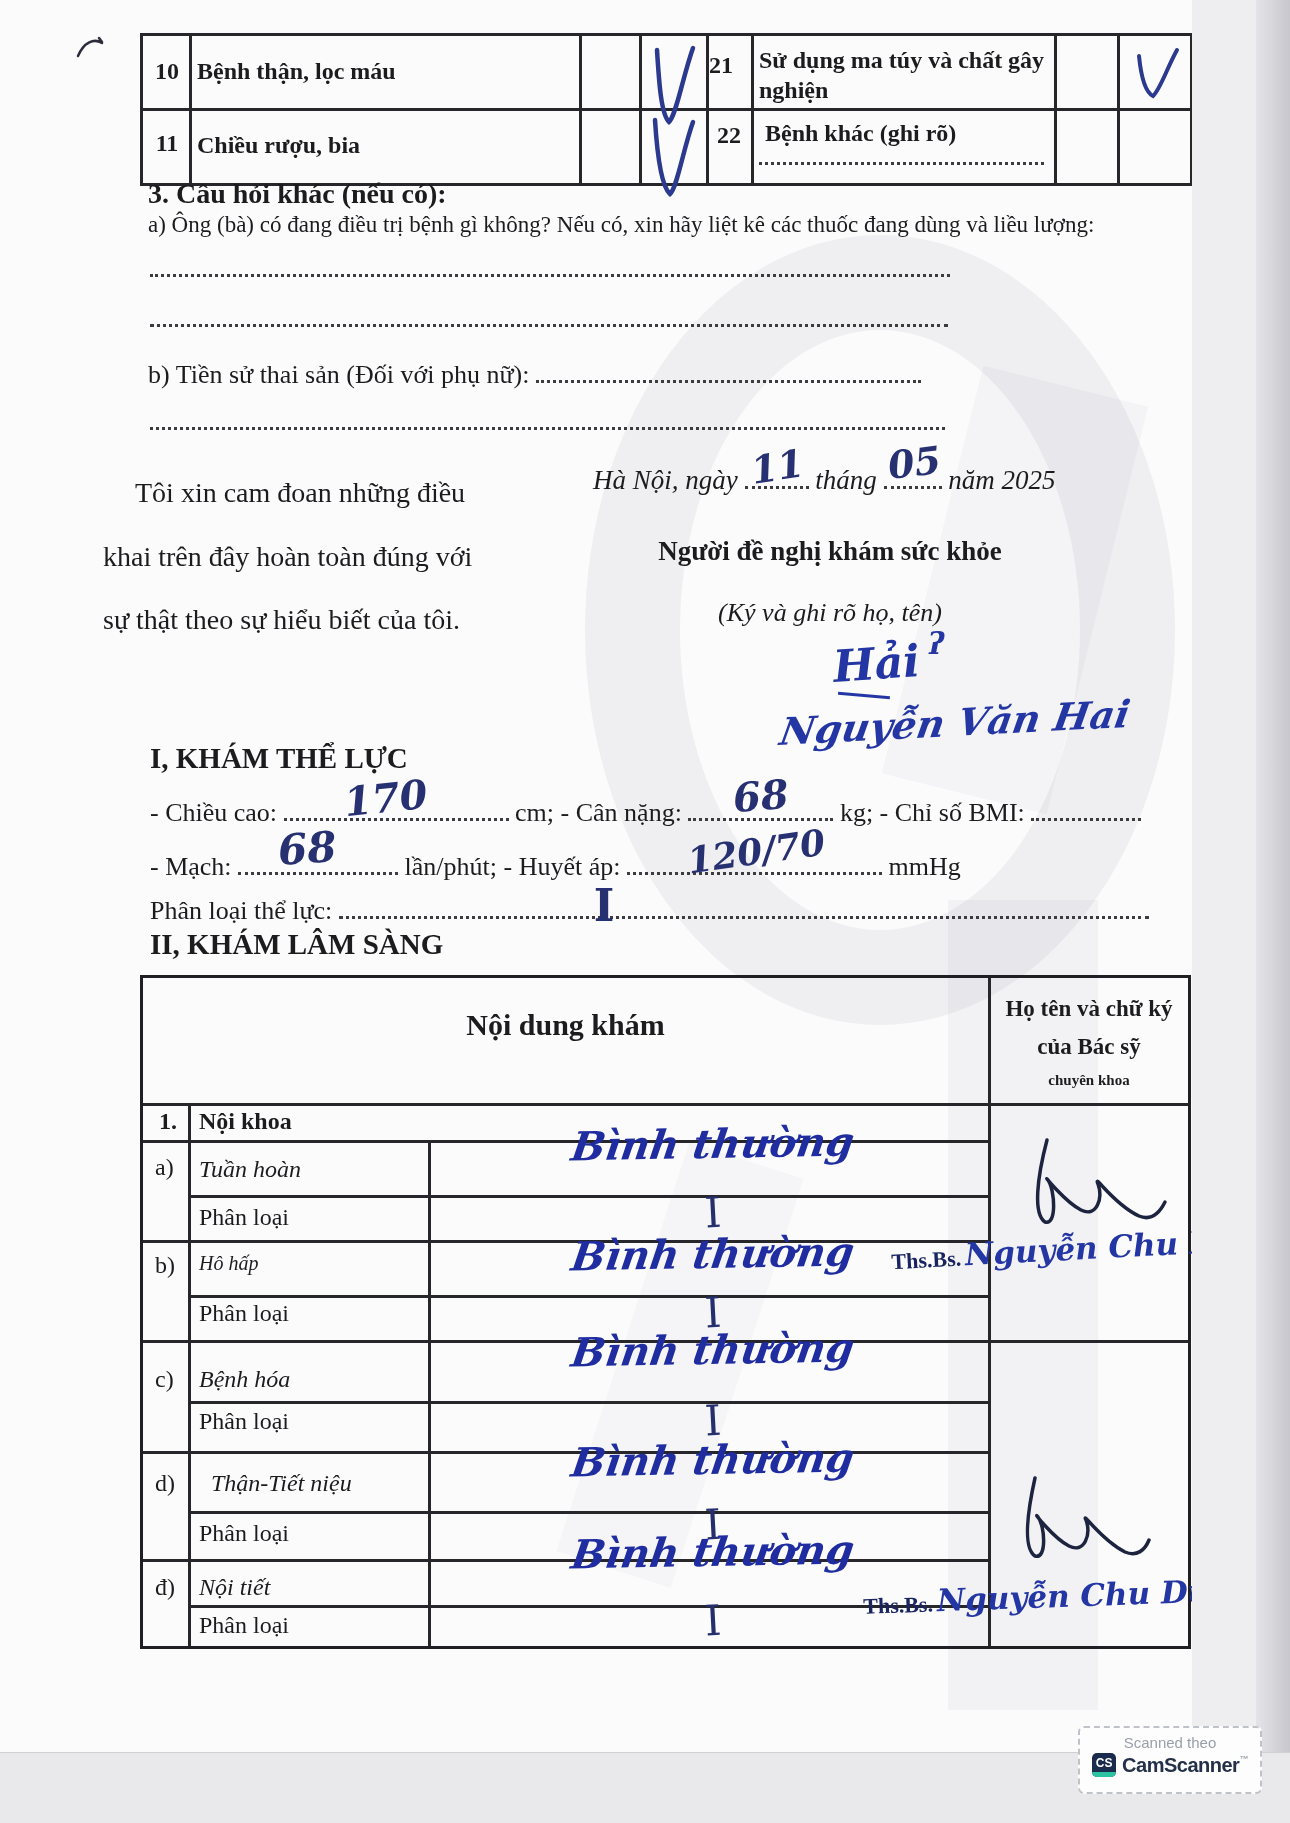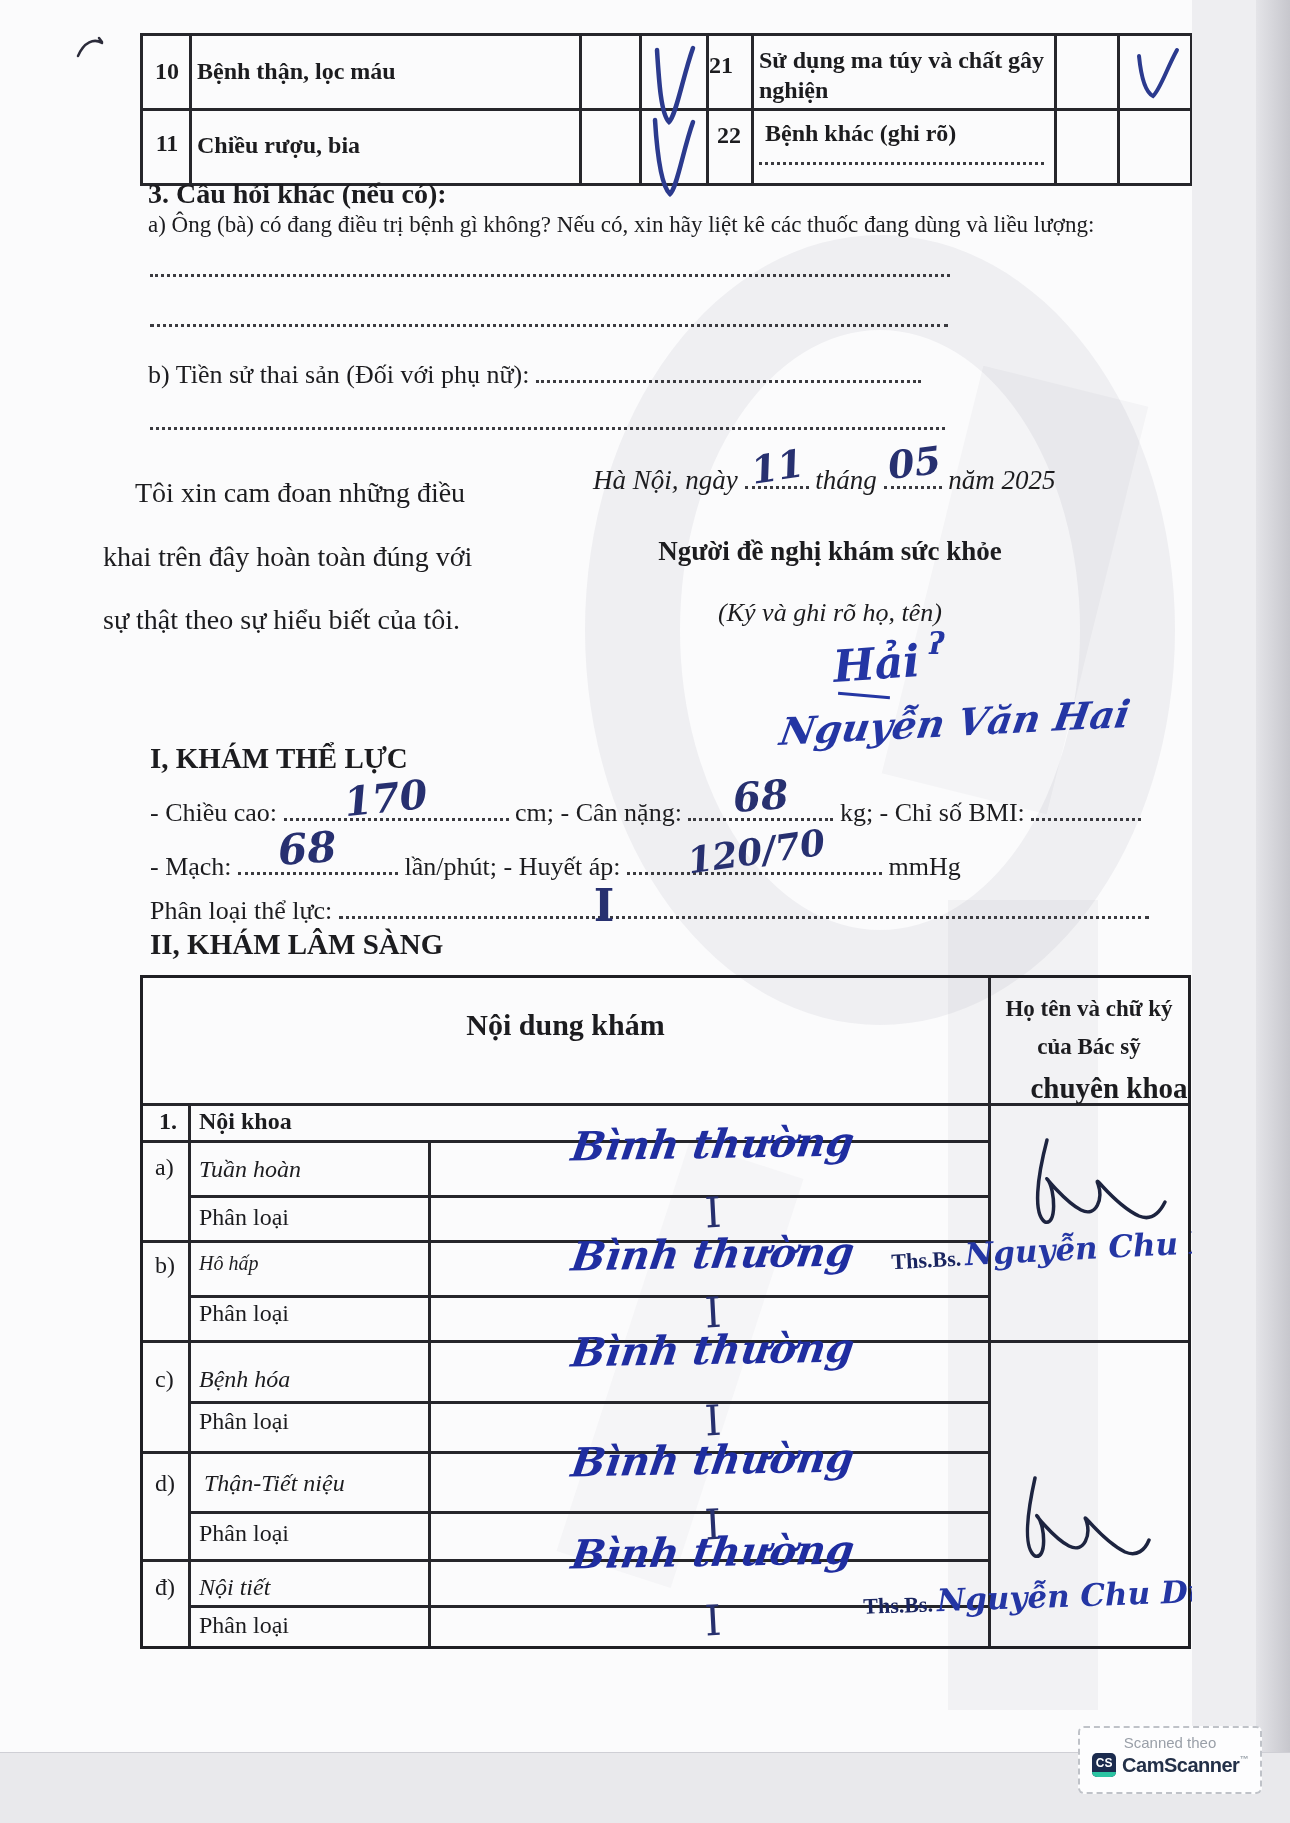--- a/index.html
+++ b/index.html
@@ -173,21 +173,21 @@
     <div class="hl" style="left:45px;top:533px;width:800px;"></div>
     <div class="hl" style="left:0;top:581px;width:845px;"></div>
     <div class="hl" style="left:45px;top:627px;width:800px;"></div>
     <div class="vl" style="left:45px;top:125px;height:543px;"></div>
     <div class="vl" style="left:285px;top:162px;height:506px;"></div>
     <div class="vl" style="left:845px;top:0;height:668px;"></div>
 
     <div class="abs bold center" style="left:0;top:30px;width:845px;font-size:30px;">Nội dung khám</div>
     <div class="abs bold center" style="left:848px;top:18px;width:196px;font-size:23px;">Họ tên và chữ ký</div>
     <div class="abs bold center" style="left:848px;top:56px;width:196px;font-size:23px;">của Bác sỹ</div>
-    <div class="abs bold center" style="left:848px;top:94px;width:196px;font-size:29px;margin-left:20px;">chuyên khoa</div>
+    <div class="abs bold center" style="left:848px;top:94px;width:196px;font-size:15px;">chuyên khoa</div>
 
     <div class="abs bold" style="left:8px;top:130px;width:34px;text-align:center;font-size:24px;">1.</div>
     <div class="abs bold" style="left:56px;top:130px;font-size:24px;">Nội khoa</div>
 
     <div class="abs" style="left:12px;top:176px;font-size:24px;">a)</div>
     <div class="abs italic" style="left:56px;top:178px;font-size:24px;">Tuần hoàn</div>
     <div class="abs" style="left:56px;top:226px;font-size:24px;">Phân loại</div>
     <div class="bt" style="left:300px;top:142px;">Bình thường</div>
     <div class="grade" style="left:540px;top:210px;">I</div>
 
@@ -197,21 +197,21 @@
     <div class="bt" style="left:300px;top:252px;">Bình thường</div>
     <div class="grade" style="left:540px;top:310px;">I</div>
 
     <div class="abs" style="left:12px;top:388px;font-size:24px;">c)</div>
     <div class="abs italic" style="left:56px;top:388px;font-size:24px;">Bệnh hóa</div>
     <div class="abs" style="left:56px;top:430px;font-size:24px;">Phân loại</div>
     <div class="bt" style="left:300px;top:348px;">Bình thường</div>
     <div class="grade" style="left:540px;top:418px;">I</div>
 
     <div class="abs" style="left:12px;top:492px;font-size:24px;">d)</div>
-    <div class="abs italic" style="left:61px;top:492px;font-size:24px;">Thận-Tiết niệu</div>
+    <div class="abs italic" style="left:68px;top:492px;font-size:24px;">Thận-Tiết niệu</div>
     <div class="abs" style="left:56px;top:542px;font-size:24px;">Phân loại</div>
     <div class="bt" style="left:300px;top:458px;">Bình thường</div>
     <div class="grade" style="left:540px;top:522px;">I</div>
 
     <div class="abs" style="left:12px;top:596px;font-size:24px;">đ)</div>
     <div class="abs italic" style="left:56px;top:596px;font-size:24px;">Nội tiết</div>
     <div class="abs" style="left:56px;top:634px;font-size:24px;">Phân loại</div>
     <div class="bt" style="left:300px;top:550px;">Bình thường</div>
     <div class="grade" style="left:540px;top:618px;">I</div>
 

